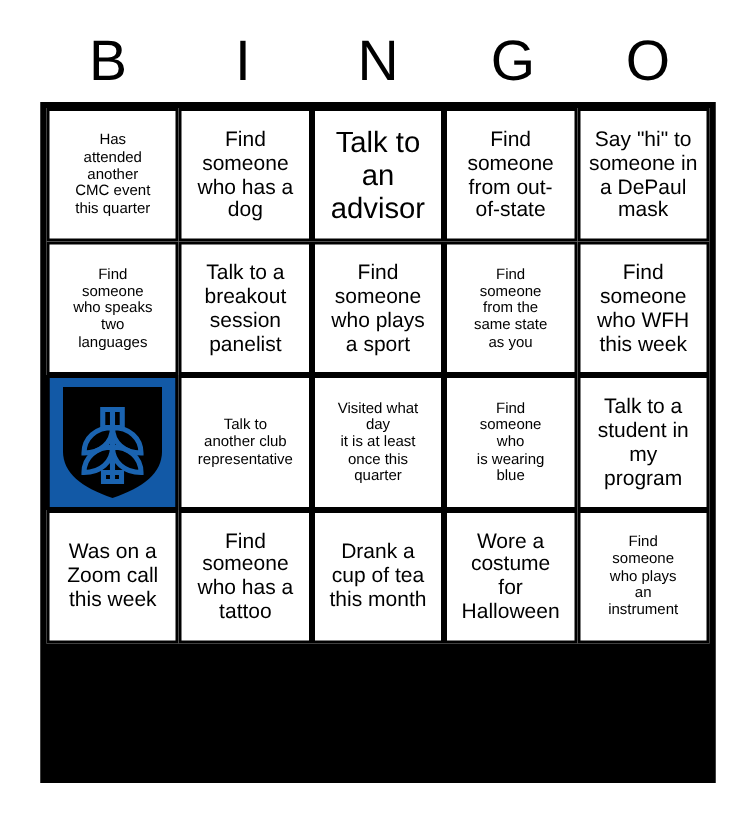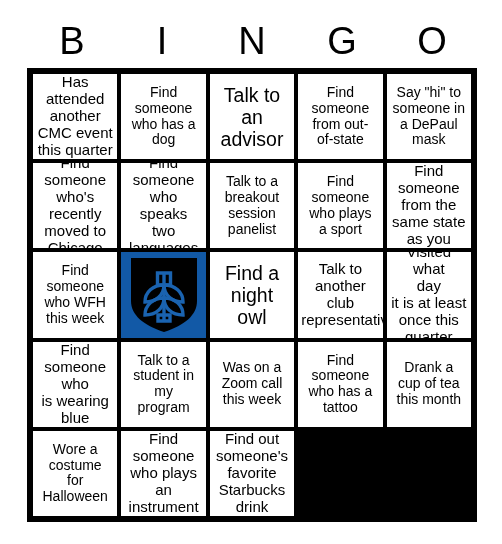--- a/index.html
+++ b/index.html
@@ -63,21 +63,21 @@
     overflow: hidden;
   }
   .cell-text {
     display: block;
     width: 100%;
     color: #000000;
     line-height: 1.13;
     white-space: pre-line;
     font-family: "Liberation Sans", sans-serif;
   }
-  .size-sm .cell-text { font-size: 15px; }
+  .size-sm .cell-text { font-size: 10px; }
   .size-md .cell-text { font-size: 14px; }
   .size-lg .cell-text { font-size: 19.5px; }
   .cell.logo {
     background: #1259a6;
     padding: 0;
     border: 2px solid #000000;
   }
   .logo-inner {
     width: 100%;
     height: 100%;
@@ -126,26 +126,20 @@
         <span class="cell-text">Find
 someone
 from out-
 of-state</span>
       </div>
       <div class="cell size-md">
         <span class="cell-text">Say "hi" to
 someone in
 a DePaul
 mask</span>
-      </div>
-      <div class="cell size-sm">
-        <span class="cell-text">Find someone
-who's recently
-moved to
-Chicago</span>
       </div>
       <div class="cell size-sm">
         <span class="cell-text">Find
 someone
 who speaks
 two
 languages</span>
       </div>
       <div class="cell size-md">
         <span class="cell-text">Talk to a
@@ -181,25 +175,20 @@
               <path d="M30.5 18 H43.5 V30 H30.5 Z"></path>
               <path d="M37 30 C48 30 56 37 56 47 C45 47 37 40 37 30 Z"></path>
               <path d="M37 30 C26 30 18 37 18 47 C29 47 37 40 37 30 Z"></path>
               <path d="M37 43 C48 43 56 50 56 60 C45 60 37 53 37 43 Z"></path>
               <path d="M37 43 C26 43 18 50 18 60 C29 60 37 53 37 43 Z"></path>
               <path d="M31 60 H43 V66 H31 Z"></path>
             </g>
           </svg>
         </div>
       </div>
-      <div class="cell size-lg">
-        <span class="cell-text">Find a
-night
-owl</span>
-      </div>
       <div class="cell size-sm">
         <span class="cell-text">Talk to
 another club
 representative</span>
       </div>
       <div class="cell size-sm">
         <span class="cell-text">Visited what
 day
 it is at least
 once this
@@ -240,22 +229,15 @@
 for
 Halloween</span>
       </div>
       <div class="cell size-sm">
         <span class="cell-text">Find
 someone
 who plays
 an
 instrument</span>
       </div>
-      <div class="cell size-sm">
-        <span class="cell-text">Find out
-someone's
-favorite
-Starbucks
-drink</span>
-      </div>
     </div>
 
 </div>
 
 </body></html>

